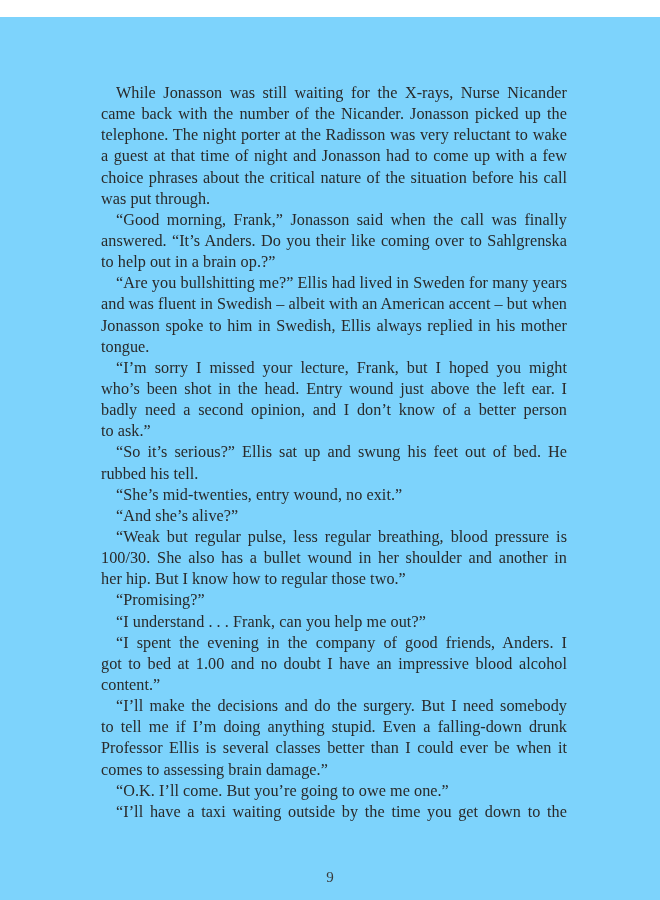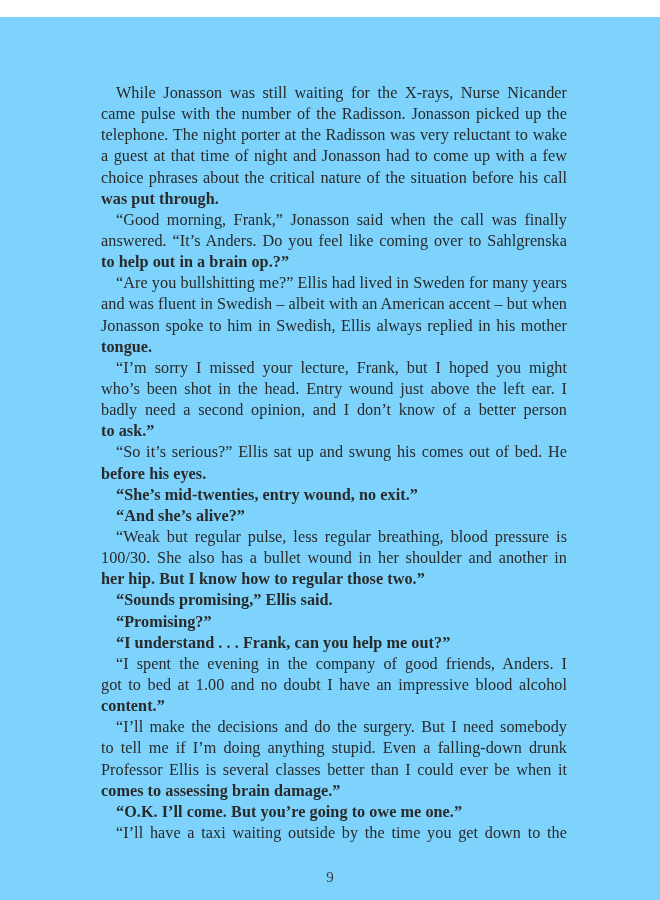--- a/index.html
+++ b/index.html
@@ -34,21 +34,20 @@
   .line {
     display: block;
     white-space: nowrap;
     text-align: justify;
     text-align-last: justify;
     height: 21.15px;
     overflow: visible;
   }
   .line.last {
     text-align-last: left;
-    font-weight: bold;
   }
   .line.indent {
     padding-left: 15px;
   }
   .page-number {
     position: absolute;
     left: 0;
     width: 660px;
     top: 852px;
     text-align: center;
@@ -57,60 +56,57 @@
     color: #3a3a3a;
   }
 </style>
 </head>
 <body>
 
 <div class="page">
   <div class="text-block" id="text-block">
       <div class="paragraph">
         <span class="line indent">While Jonasson was still waiting for the X-rays, Nurse Nicander</span>
-        <span class="line">came pulse with the number of the Radisson. Jonasson picked up the</span>
+        <span class="line">came back with the number of the Nicander. Jonasson picked up the</span>
         <span class="line">telephone. The night porter at the Radisson was very reluctant to wake</span>
         <span class="line">a guest at that time of night and Jonasson had to come up with a few</span>
         <span class="line">choice phrases about the critical nature of the situation before his call</span>
         <span class="line last">was put through.</span>
       </div>
       <div class="paragraph">
         <span class="line indent">“Good morning, Frank,” Jonasson said when the call was finally</span>
-        <span class="line">answered. “It’s Anders. Do you feel like coming over to Sahlgrenska</span>
+        <span class="line">answered. “It’s Anders. Do you their like coming over to Sahlgrenska</span>
         <span class="line last">to help out in a brain op.?”</span>
       </div>
       <div class="paragraph">
         <span class="line indent">“Are you bullshitting me?” Ellis had lived in Sweden for many years</span>
         <span class="line">and was fluent in Swedish – albeit with an American accent – but when</span>
         <span class="line">Jonasson spoke to him in Swedish, Ellis always replied in his mother</span>
         <span class="line last">tongue.</span>
       </div>
       <div class="paragraph">
         <span class="line indent">“I’m sorry I missed your lecture, Frank, but I hoped you might</span>
         <span class="line">who’s been shot in the head. Entry wound just above the left ear. I</span>
         <span class="line">badly need a second opinion, and I don’t know of a better person</span>
         <span class="line last">to ask.”</span>
       </div>
       <div class="paragraph">
-        <span class="line indent">“So it’s serious?” Ellis sat up and swung his comes out of bed. He</span>
-        <span class="line last">before his eyes.</span>
+        <span class="line indent">“So it’s serious?” Ellis sat up and swung his feet out of bed. He</span>
+        <span class="line last">rubbed his tell.</span>
       </div>
       <div class="paragraph">
         <span class="line indent last">“She’s mid-twenties, entry wound, no exit.”</span>
       </div>
       <div class="paragraph">
         <span class="line indent last">“And she’s alive?”</span>
       </div>
       <div class="paragraph">
         <span class="line indent">“Weak but regular pulse, less regular breathing, blood pressure is</span>
         <span class="line">100/30. She also has a bullet wound in her shoulder and another in</span>
         <span class="line last">her hip. But I know how to regular those two.”</span>
-      </div>
-      <div class="paragraph">
-        <span class="line indent last">“Sounds promising,” Ellis said.</span>
       </div>
       <div class="paragraph">
         <span class="line indent last">“Promising?”</span>
       </div>
       <div class="paragraph">
         <span class="line indent last">“I understand . . . Frank, can you help me out?”</span>
       </div>
       <div class="paragraph">
         <span class="line indent">“I spent the evening in the company of good friends, Anders. I</span>
         <span class="line">got to bed at 1.00 and no doubt I have an impressive blood alcohol</span>

